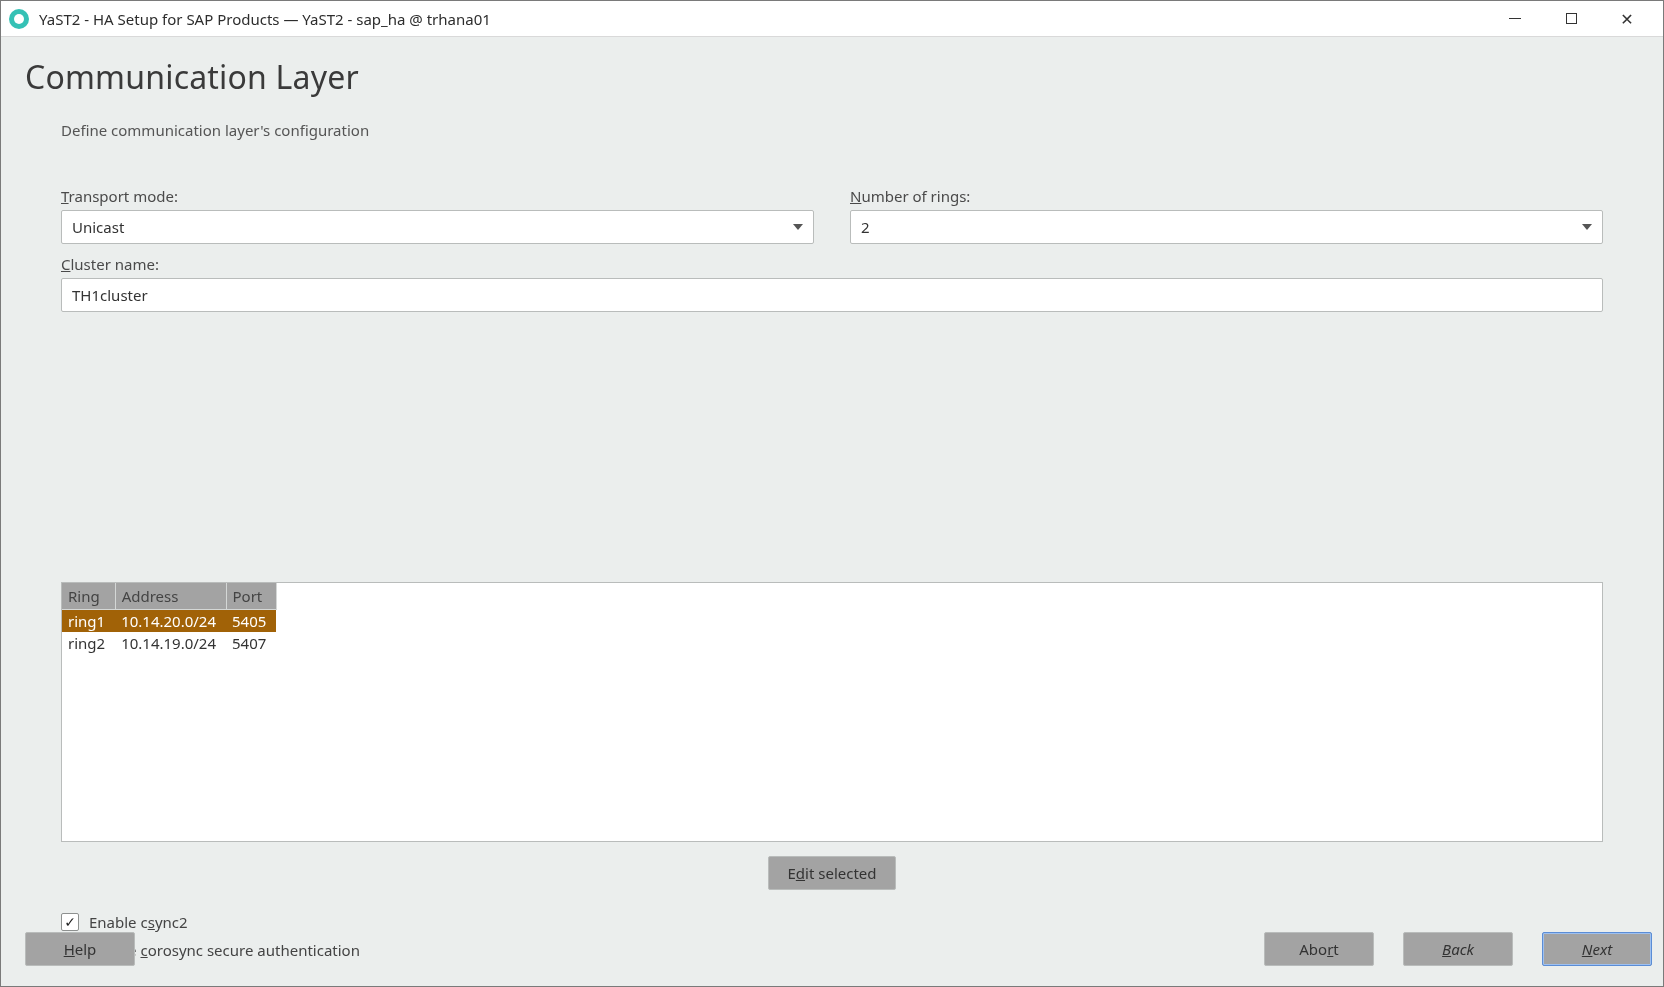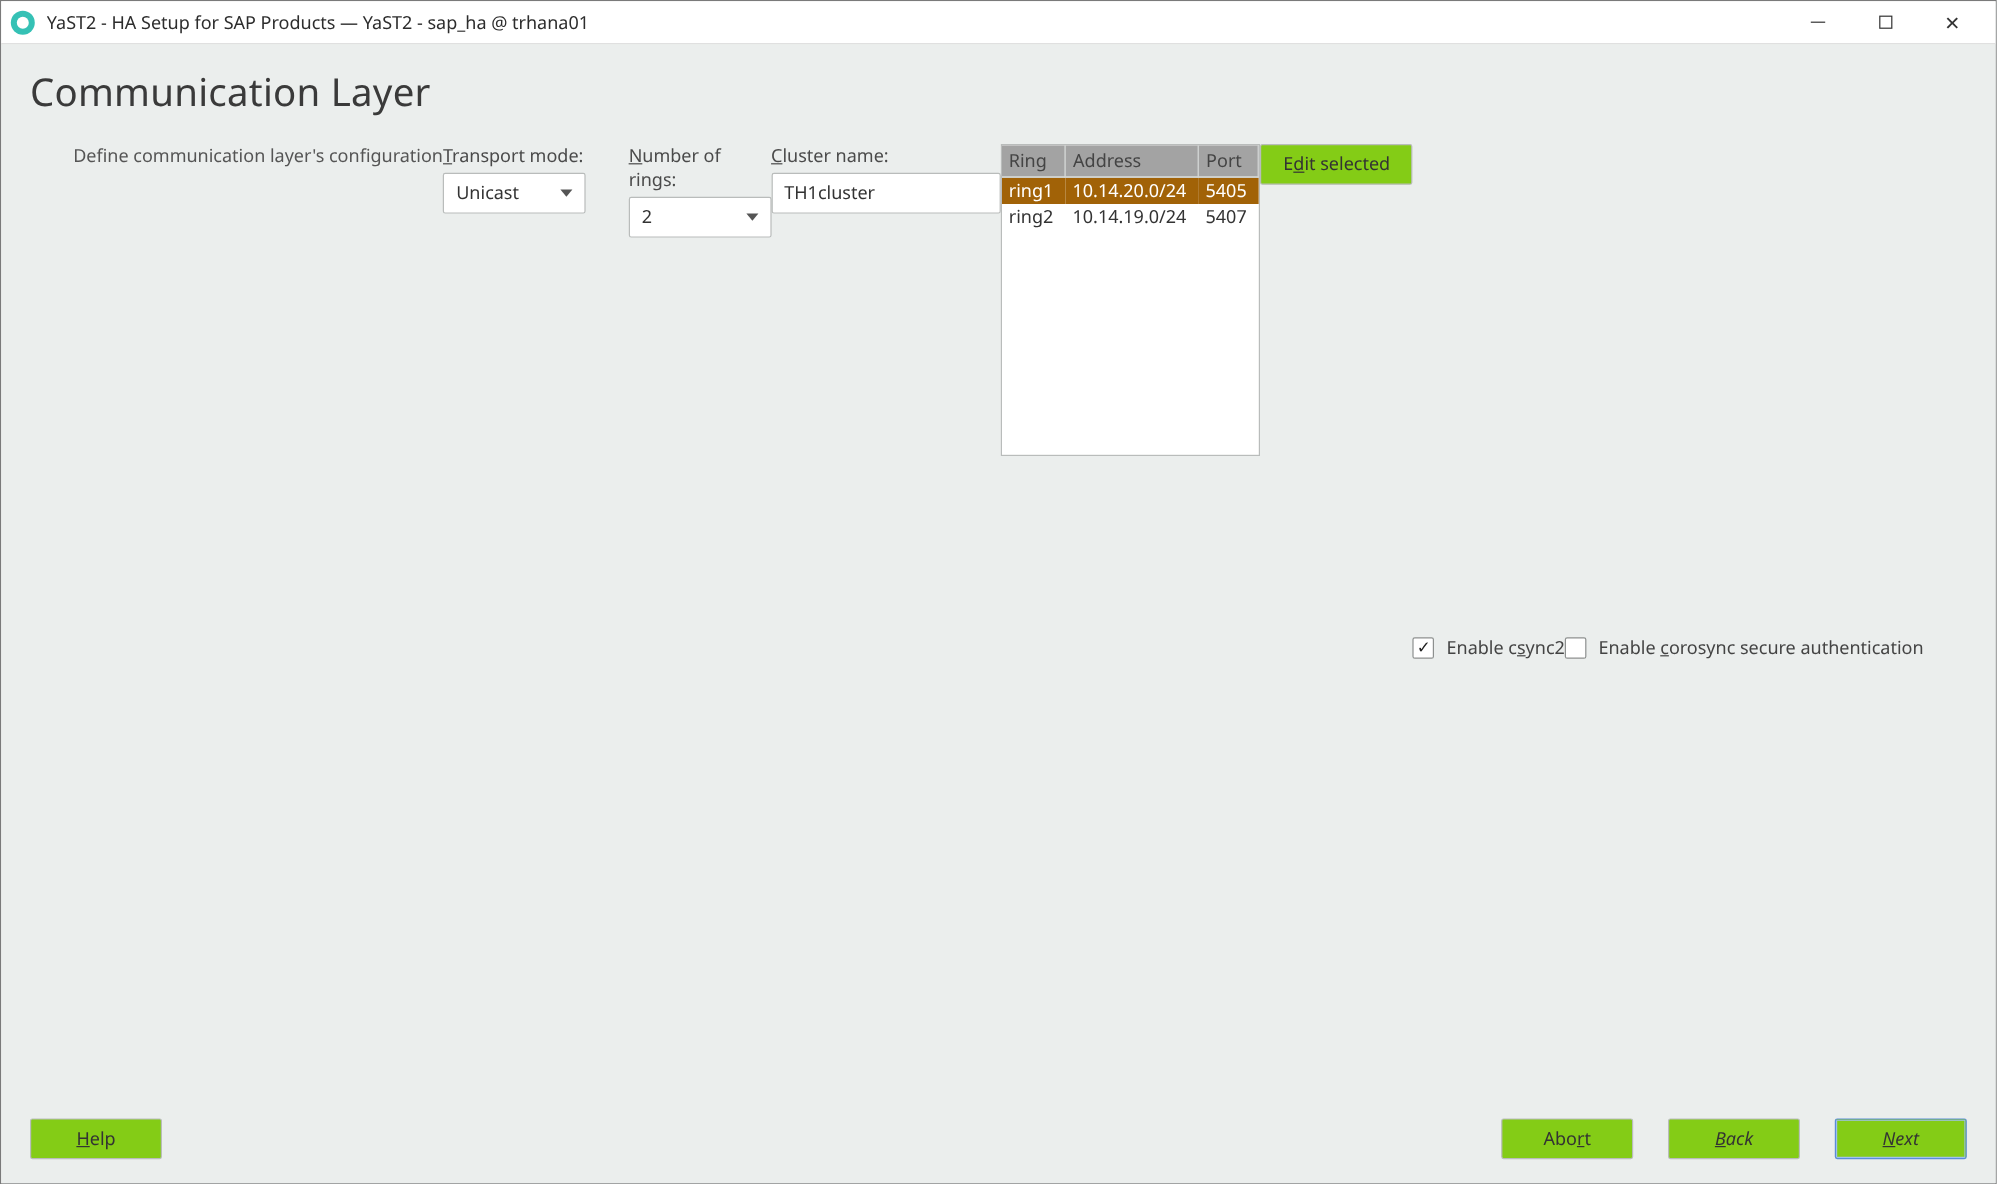--- a/index.html
+++ b/index.html
@@ -72,21 +72,21 @@
   h1.page-title {
     margin: 0 0 22px 0;
     font-size: 32px;
     font-weight: 400;
     color: #3a3a3a;
     letter-spacing: 0.2px;
   }
   .inner {
     padding: 0 36px;
     flex: 1 1 auto;
-    display: flex; flex-direction: row;
+    display: flex; flex-direction: column;
   }
   .subtitle {
     color: #555;
     margin-bottom: 46px;
     font-size: 15px;
   }
   .row {
     display: flex;
     gap: 36px;
     margin-bottom: 10px;
@@ -148,21 +148,21 @@
   }
   tr.selected td {
     background: #a16207;
     color: #ffffff;
   }
 
   .btn {
     height: 34px;
     min-width: 100px;
     padding: 0 18px;
-    background: #84cc16;
+    background: #a3a3a3;
     border: 1px solid #b9bcbb;
     border-radius: 2px;
     color: #333;
     font-size: 15px;
     display: inline-flex;
     align-items: center;
     justify-content: center;
     cursor: pointer;
   }
   .btn.primary {
@@ -189,21 +189,21 @@
     display: inline-flex;
     align-items: center; justify-content: center;
     font-size: 14px;
     color: #222;
     line-height: 1;
   }
 
   
   .footer {
     position: absolute;
-    left: 24px; right: 24px; bottom: 20px;
+    left: 24px; right: 11px; bottom: 20px;
     display: flex;
     align-items: center;
   }
   .footer .spacer { flex: 1 1 auto; }
   .footer .btn { min-width: 110px; }
   .footer .btn + .btn { margin-left: 29px; font-style: italic; }
 </style>
 </head>
 <body>
 

